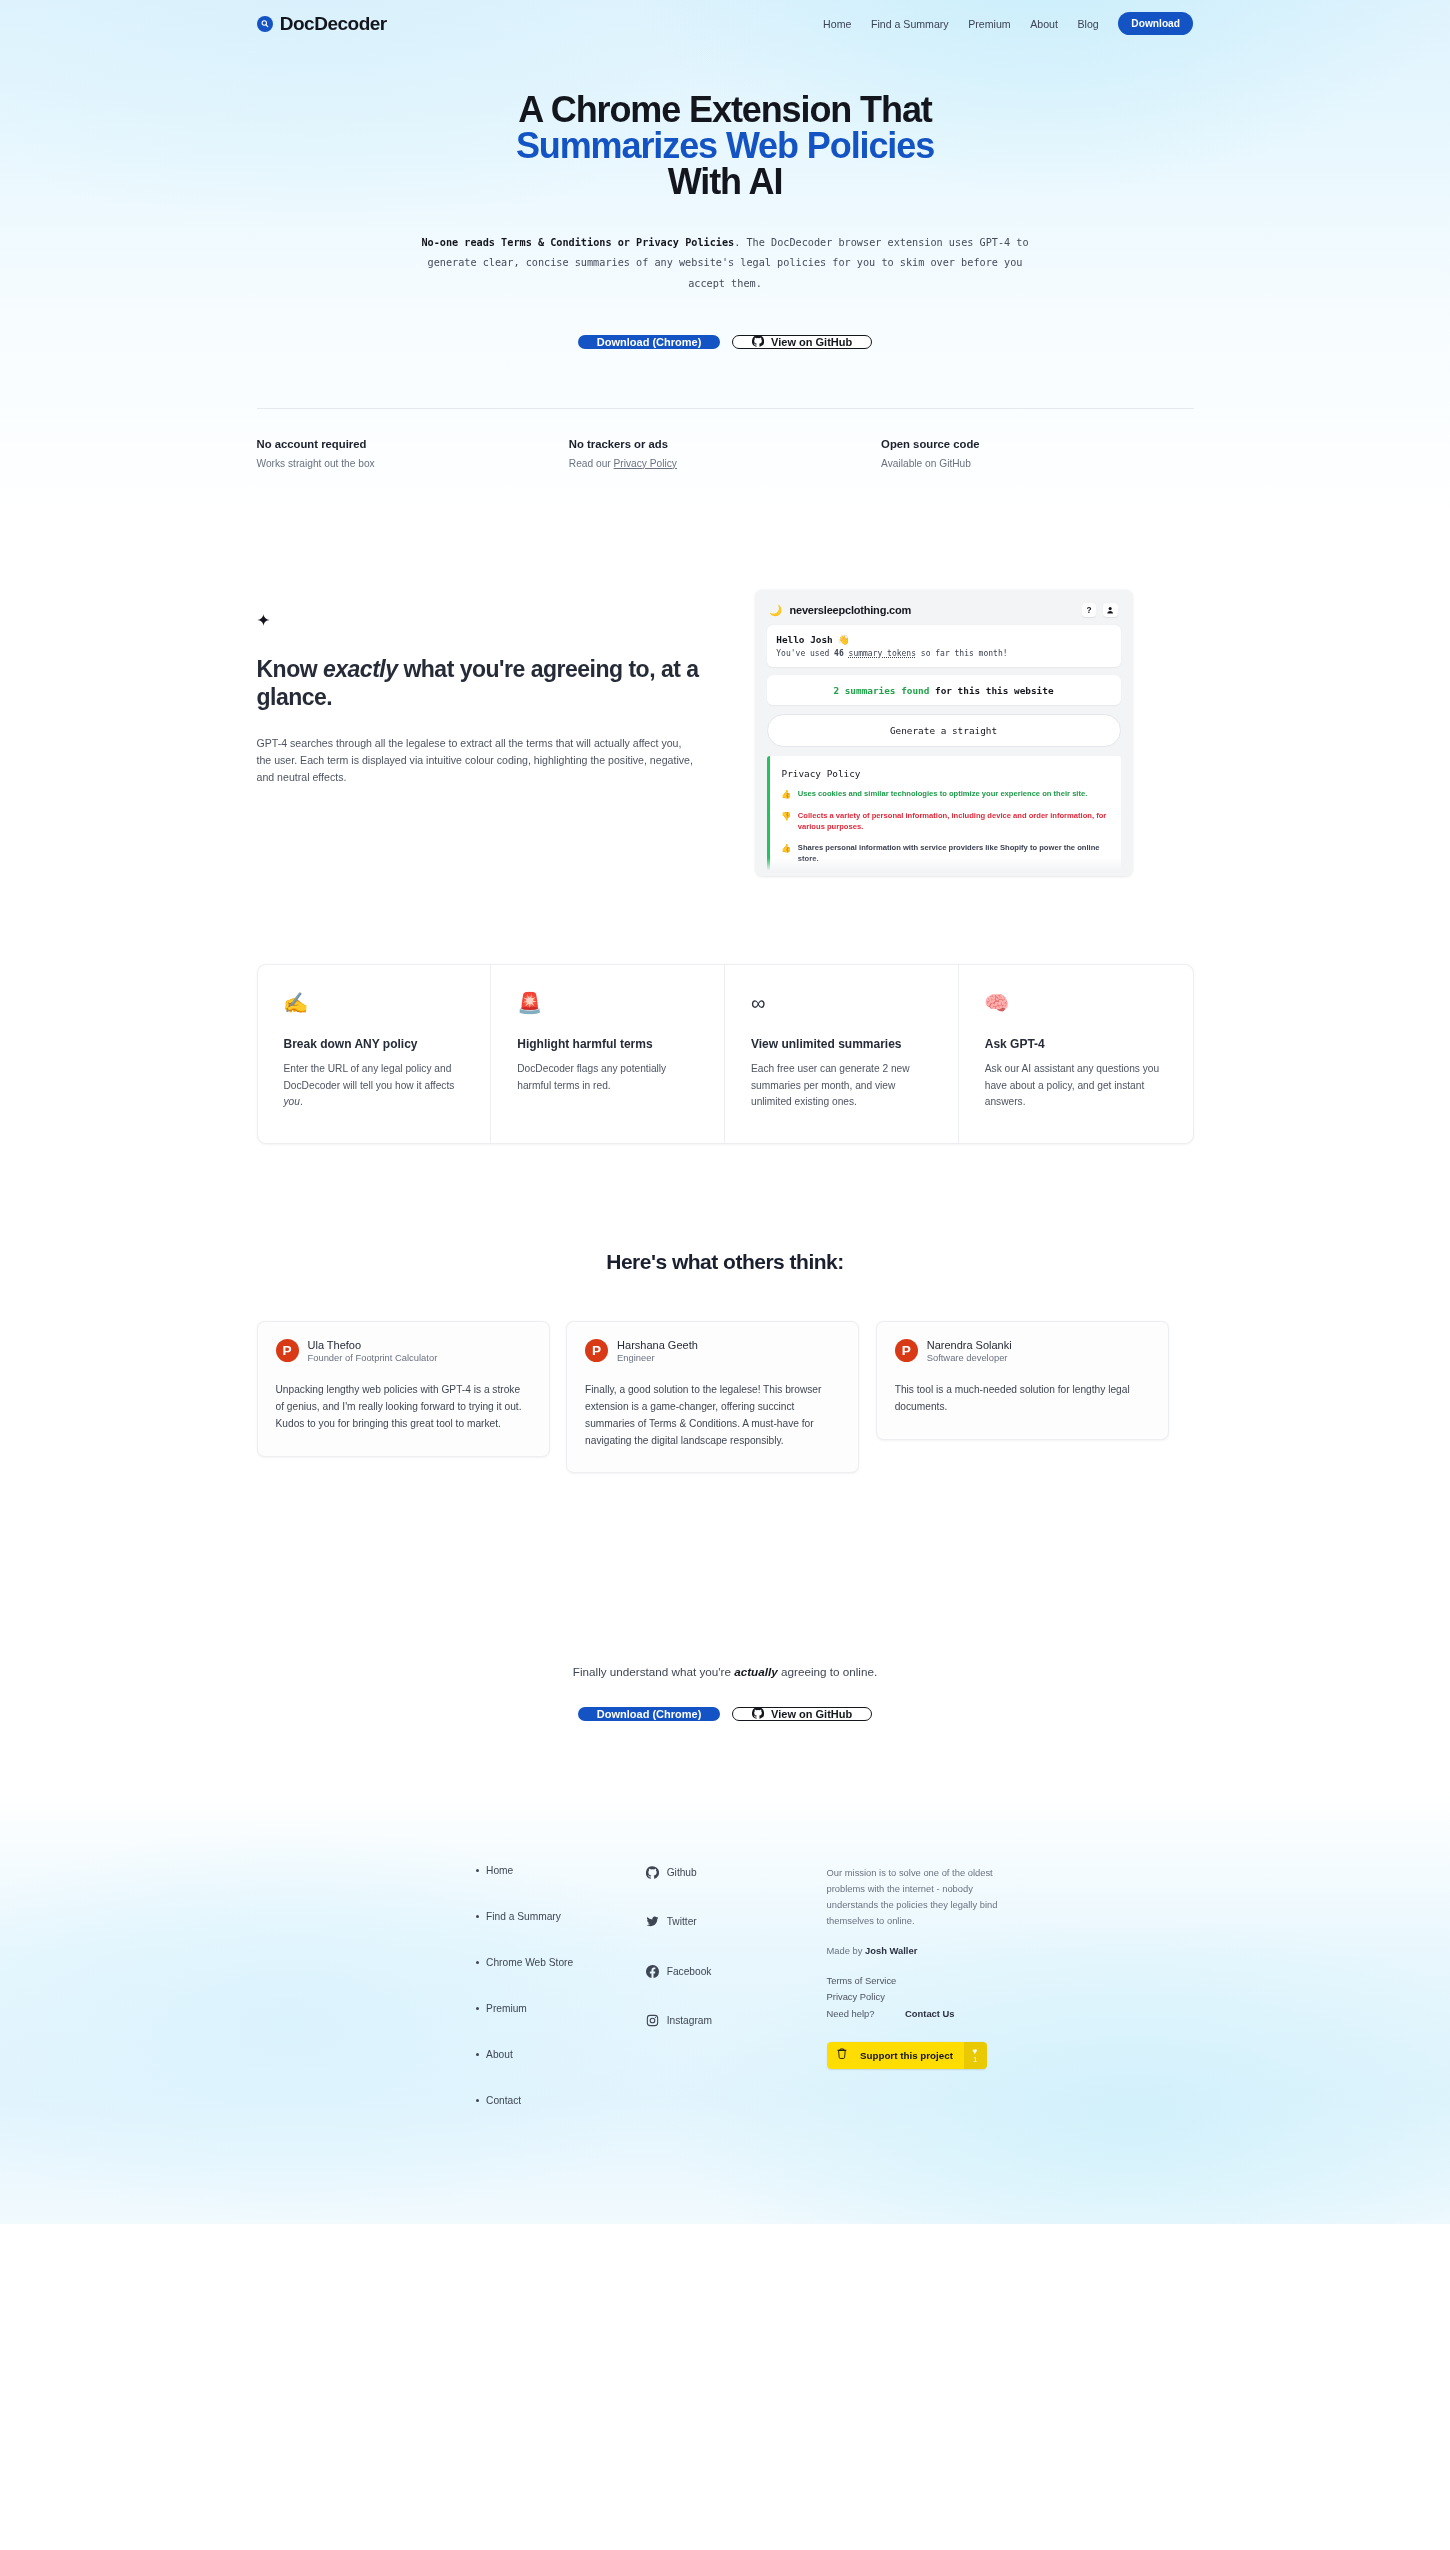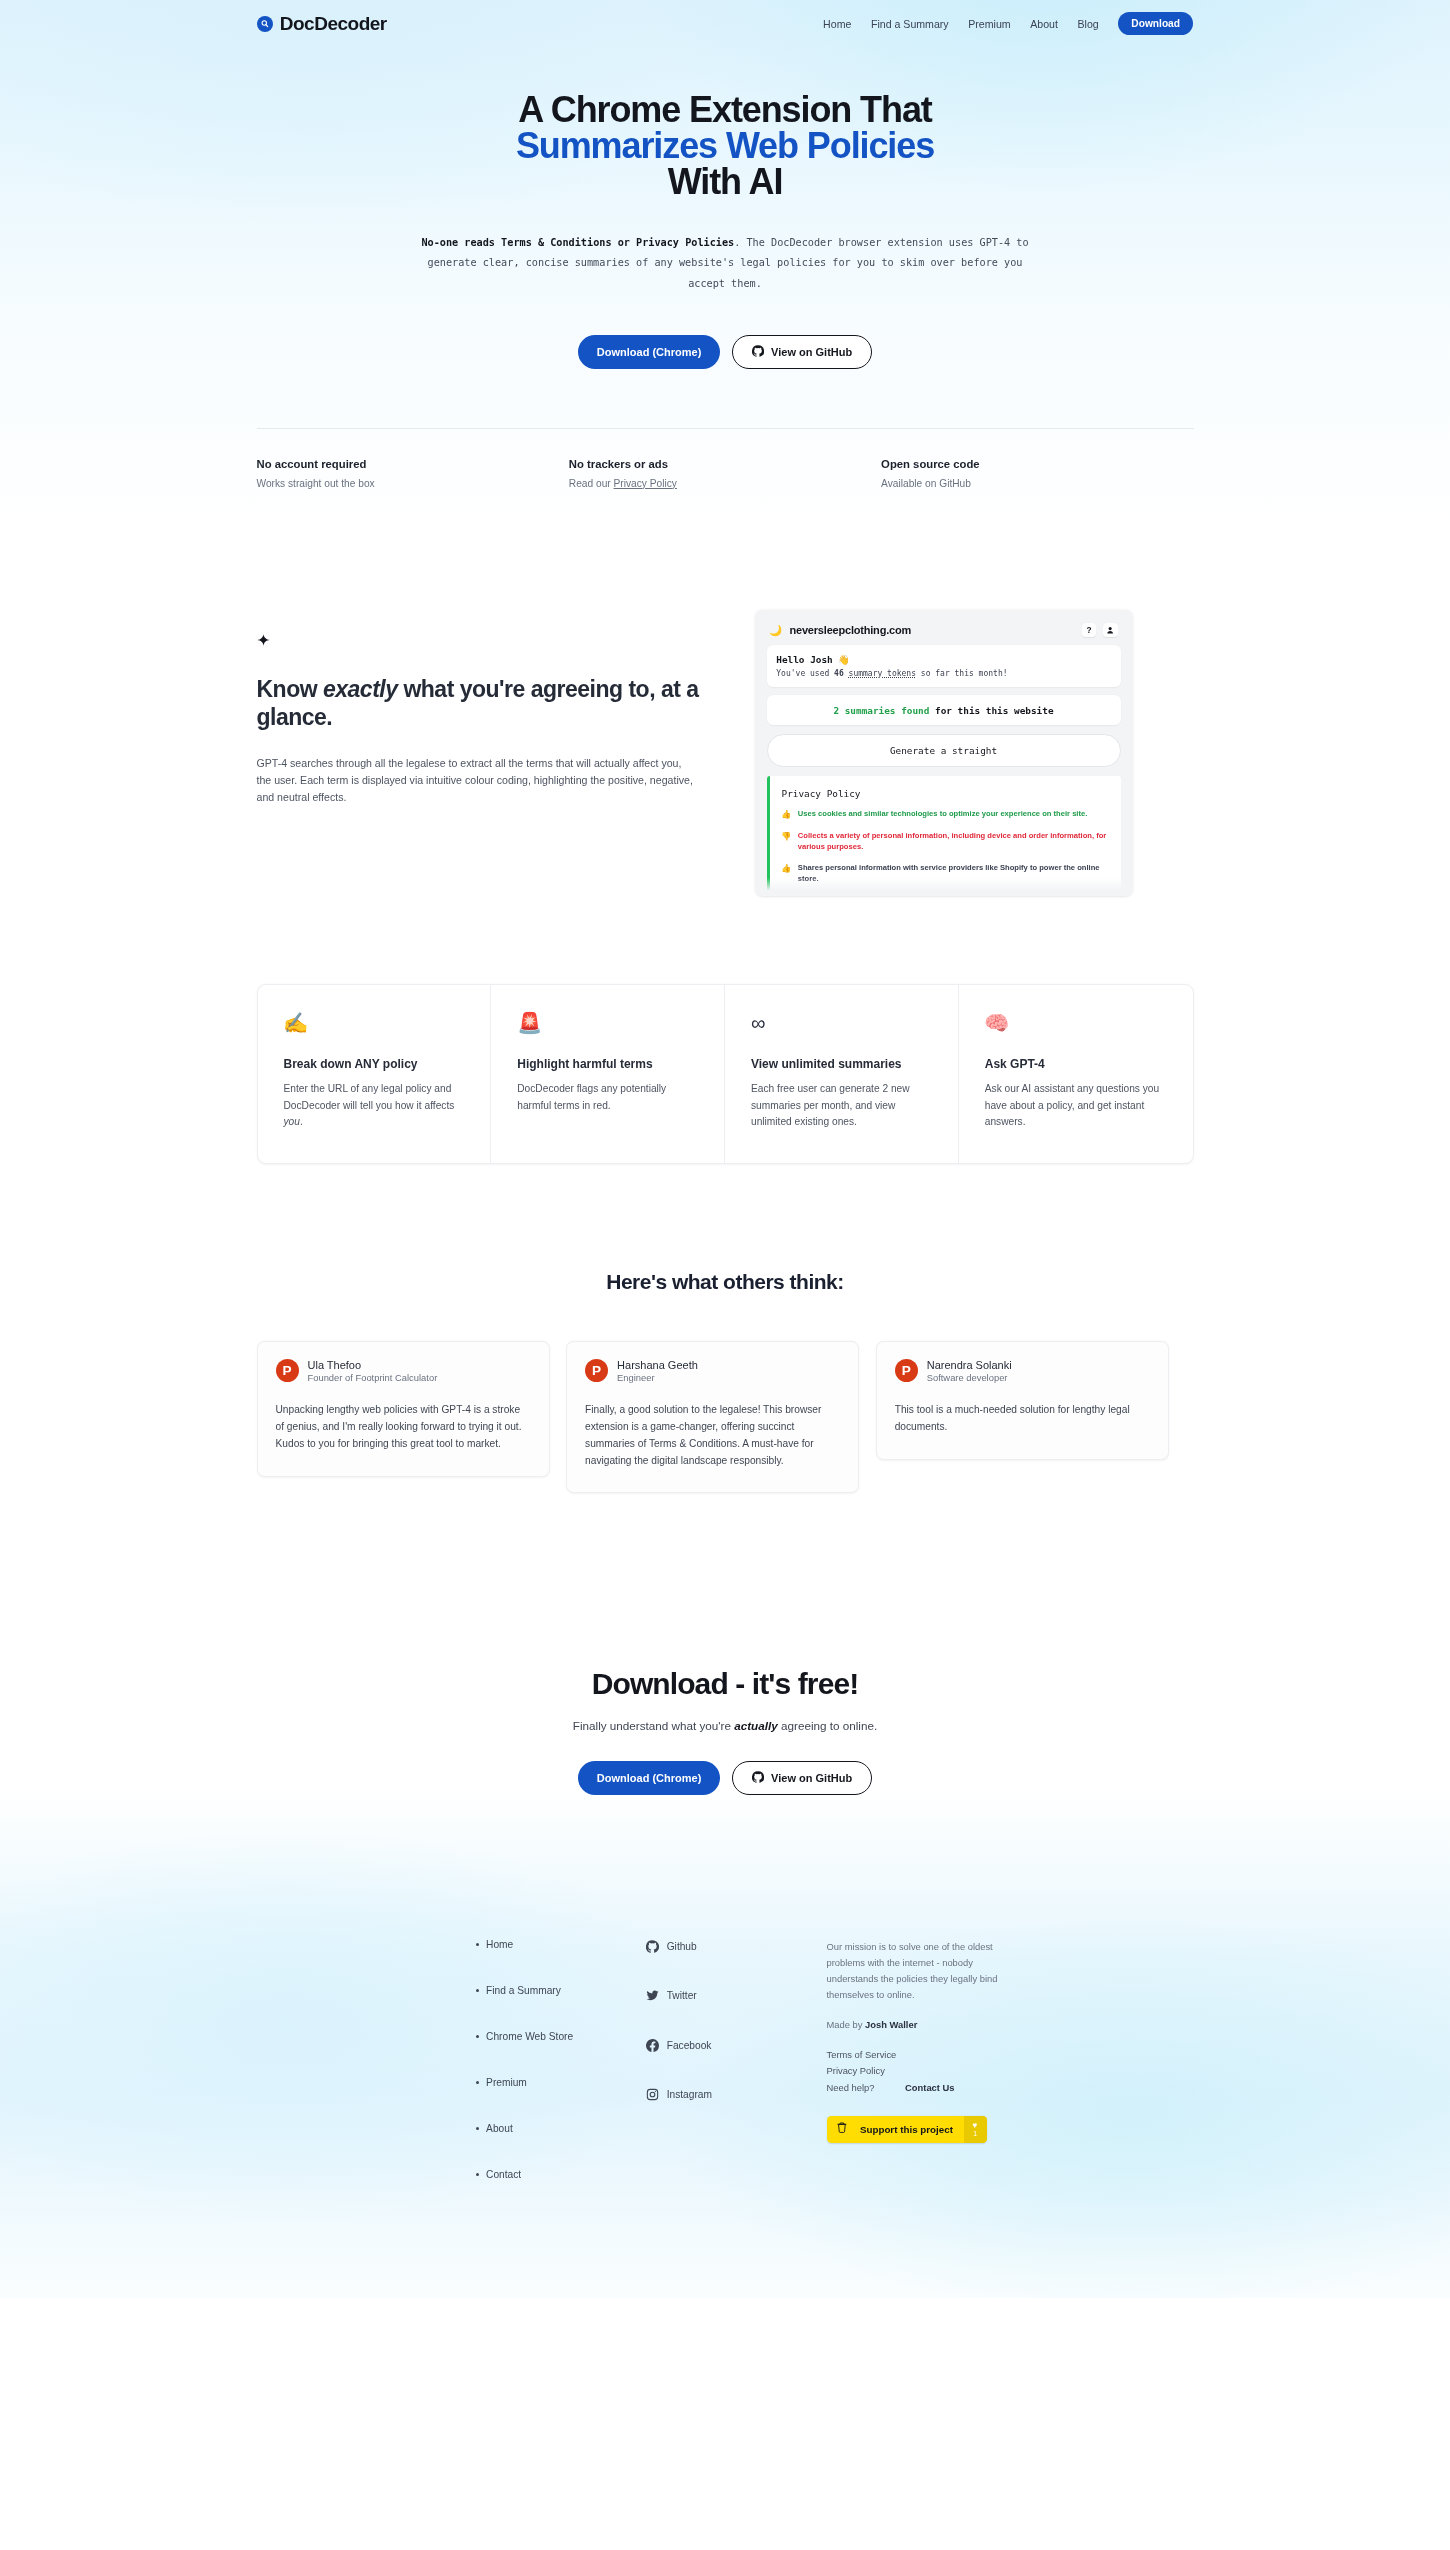--- a/index.html
+++ b/index.html
@@ -77,21 +77,21 @@
     font-family: "DejaVu Sans Mono", "Liberation Mono", monospace;
     font-size: 10.2px; line-height: 2.0;
     color: #454b59; max-width: 619px;
     margin: 33px auto 0; text-align: center;
   }
   .hero-sub b { color: #14161d; font-weight: 700; }
 
   .btn-row { display: flex; justify-content: center; gap: 12px; margin-top: 41px; }
   .btn {
     display: inline-flex; align-items: center; justify-content: center; gap: 6.8px;
-    height: 34px; padding: 0 19px; border-radius: 755px;
+    height: 14px; padding: 0 19px; border-radius: 755px;
     font-size: 11px; font-weight: 700; cursor: pointer;
     white-space: nowrap; text-decoration: none;
   }
   .btn-primary { background: #1353c4; color: #fff; border: none; }
   .btn-ghost { background: #fff; color: #14161d; border: 1.2px solid #14161d; }
 
   
   .badges-wrap { margin: 59px auto 0; width: 937px; border-top: 0.8px solid #e6eaef; }
   .badges {
     display: flex; padding-top: 29px; text-align: left;
@@ -442,21 +442,20 @@
           <div>
             <div class="tname">Narendra Solanki</div>
             <div class="trole">Software developer</div>
           </div>
         </div>
         <div class="tbody">This tool is a much-needed solution for lengthy legal documents.</div>
       </div>
     </div>
 
     <div class="cta">
-      <h2>Download - it's free!</h2>
       <p><span>Finally understand what you're </span><b>actually</b><span> agreeing to online.</span></p>
       <div class="btn-row">
         <button class="btn btn-primary">Download (Chrome)</button>
         <a class="btn btn-ghost" href="#">
           <span>
             <svg width="12" height="12" viewBox="0 0 16 16" fill="#14161d">
               <path d="M8 .2a8 8 0 00-2.53 15.6c.4.07.55-.17.55-.38v-1.35c-2.22.48-2.69-1.07-2.69-1.07-.36-.93-.89-1.18-.89-1.18-.73-.5.05-.49.05-.49.8.06 1.23.83 1.23.83.71 1.23 1.87.87 2.33.67.07-.52.28-.87.5-1.07-1.78-.2-3.64-.89-3.64-3.95 0-.87.31-1.59.82-2.15-.08-.2-.36-1.02.08-2.12 0 0 .67-.21 2.2.82a7.6 7.6 0 014 0c1.53-1.03 2.2-.82 2.2-.82.44 1.1.16 1.92.08 2.12.51.56.82 1.28.82 2.15 0 3.07-1.87 3.75-3.65 3.95.29.25.54.73.54 1.48v2.2c0 .21.14.46.55.38A8 8 0 008 .2z"></path>
             </svg>
           </span>
           <span>View on GitHub</span>

